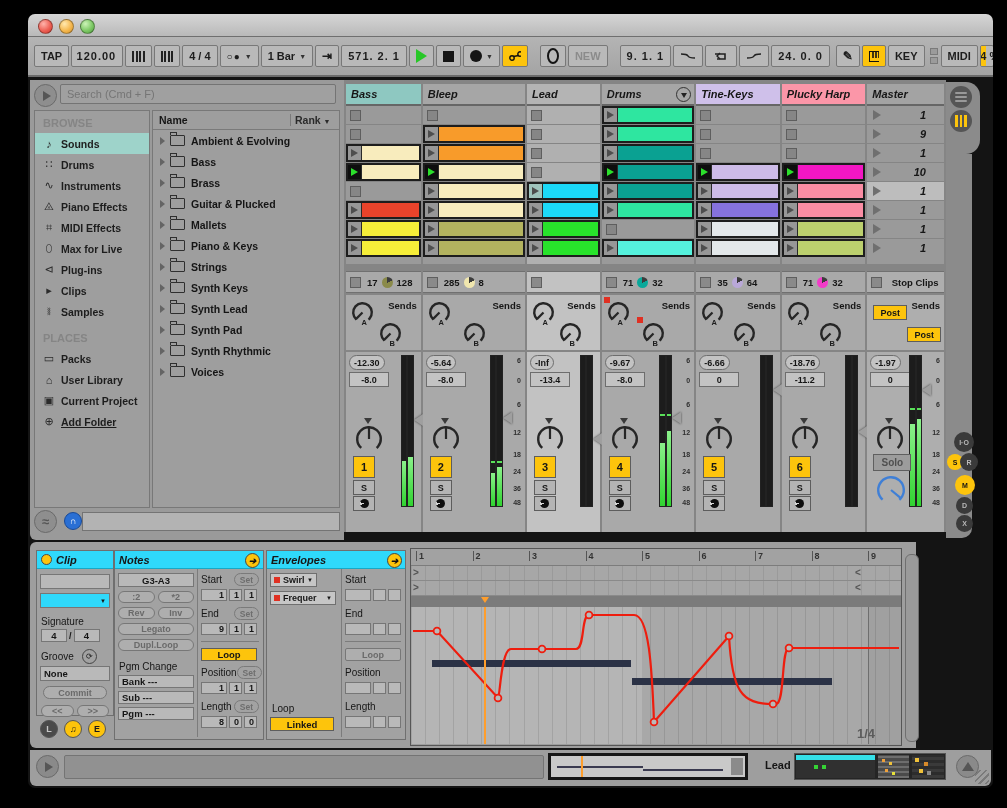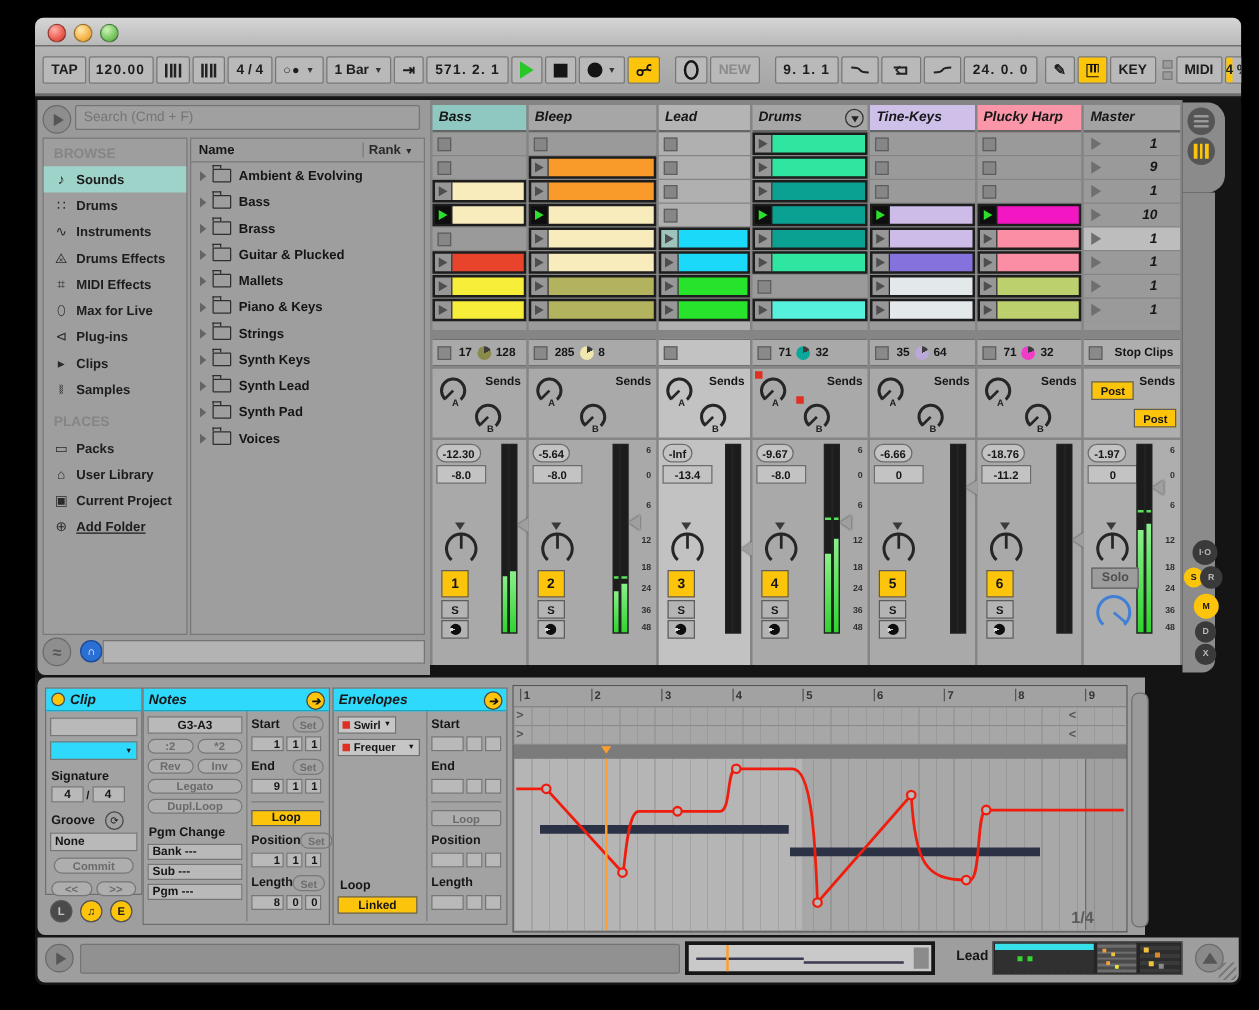--- a/index.html
+++ b/index.html
@@ -95,21 +95,21 @@
   .mtog{position:absolute;border-radius:50%;background:#3a3a3a;color:#b9b9b9;font-size:7px;font-weight:bold;display:flex;align-items:center;justify-content:center;}
   .mtog.on{background:#fdc40c;color:#141414;}
   
   #detail-bg{position:absolute;left:2px;top:528px;width:886px;height:206px;background:#9e9e9e;border-radius:6px 0 0 6px;}
   .dpanel{position:absolute;background:#a2a2a2;border:1px solid #6f6f6f;}
   .dtitle{height:17px;background:#2fd9fb;border-bottom:1px solid #17a8c6;display:flex;align-items:center;font-size:11px;font-weight:bold;font-style:italic;padding:0 4px;position:relative;}
   .dtitle .arrowc{position:absolute;right:3px;top:2px;width:13px;height:13px;border-radius:50%;background:#fdc40c;border:1px solid #444;color:#111;font-size:9px;font-weight:bold;display:flex;align-items:center;justify-content:center;}
   .actc{width:11px;height:11px;border-radius:50%;background:#fdc40c;border:1.5px solid #4a4a4a;margin-right:4px;box-sizing:border-box;}
   .fld{background:#b9b9b9;border:1px solid #767676;font-size:9.5px;font-weight:bold;display:flex;align-items:center;box-sizing:border-box;}
   .rpill{border:1px solid #777;border-radius:8px;background:#aeaeae;color:#6a6a6a;font-size:9px;font-weight:bold;display:flex;align-items:center;justify-content:center;box-sizing:border-box;}
-  .lab{font-size:10px;font-weight:bold;}
+  .lab{font-size:10px;font-weight:normal;}
   .ybtn{background:#fdc40c;border:1px solid #5d5d5d;font-size:9.5px;font-weight:bold;display:flex;align-items:center;justify-content:center;box-sizing:border-box;}
   .valbox{background:#b9b9b9;border:1px solid #767676;font-size:9px;font-weight:bold;display:flex;align-items:center;justify-content:flex-end;padding-right:2px;box-sizing:border-box;}
   .setp{border:1px solid #7a7a7a;border-radius:7px;color:#6e6e6e;font-size:8.5px;font-weight:bold;padding:0 5px;height:11px;display:flex;align-items:center;}
   .ddfld{background:#c6c6c6;border:1px solid #6f6f6f;display:flex;align-items:center;font-size:9px;font-weight:bold;padding:0 3px;box-sizing:border-box;}
   .led{width:6px;height:6px;background:#e03022;margin-right:3px;flex:0 0 auto;}
   .ddfld .dda{margin-left:auto;font-size:6px;}
   .circsm{width:16px;height:16px;border-radius:50%;display:flex;align-items:center;justify-content:center;font-size:9px;font-weight:bold;}
   
   #editor{position:absolute;left:382px;top:534px;width:490px;height:196px;border:1px solid #565656;background:#9c9c9c;}
   #ed-ruler{position:absolute;left:0;top:0;width:100%;height:16px;background:#a2a2a2;border-bottom:1px solid #7c7c7c;font-size:9px;font-weight:bold;color:#333;}
@@ -269,21 +269,21 @@
           <div class="bitem">
             <span class="bico">∷</span>
             <span>Drums</span>
           </div>
           <div class="bitem">
             <span class="bico">∿</span>
             <span>Instruments</span>
           </div>
           <div class="bitem">
             <span class="bico">⨻</span>
-            <span>Drums Effects</span>
+            <span>Piano Effects</span>
           </div>
           <div class="bitem">
             <span class="bico">⌗</span>
             <span>MIDI Effects</span>
           </div>
           <div class="bitem">
             <span class="bico">⬯</span>
             <span>Max for Live</span>
           </div>
           <div class="bitem">
@@ -367,20 +367,25 @@
           </div>
           <div class="frow">
             <span class="tri-d"></span>
             <span class="folder"></span>
             <span>Synth Lead</span>
           </div>
           <div class="frow">
             <span class="tri-d"></span>
             <span class="folder"></span>
             <span>Synth Pad</span>
+          </div>
+          <div class="frow">
+            <span class="tri-d"></span>
+            <span class="folder"></span>
+            <span>Synth Rhythmic</span>
           </div>
           <div class="frow">
             <span class="tri-d"></span>
             <span class="folder"></span>
             <span>Voices</span>
           </div>
         </div>
   </div>
   <div class="circbtn" style="left:6px;top:496px;">
         <span style="font-size:13px;color:#555;font-weight:bold;">≈</span>

